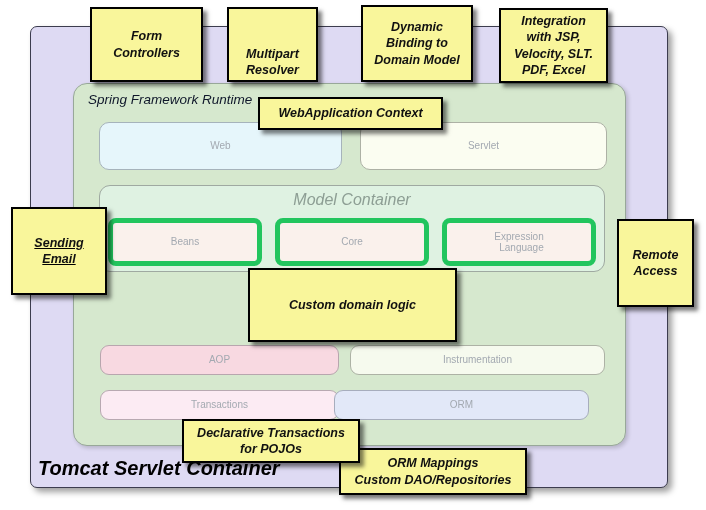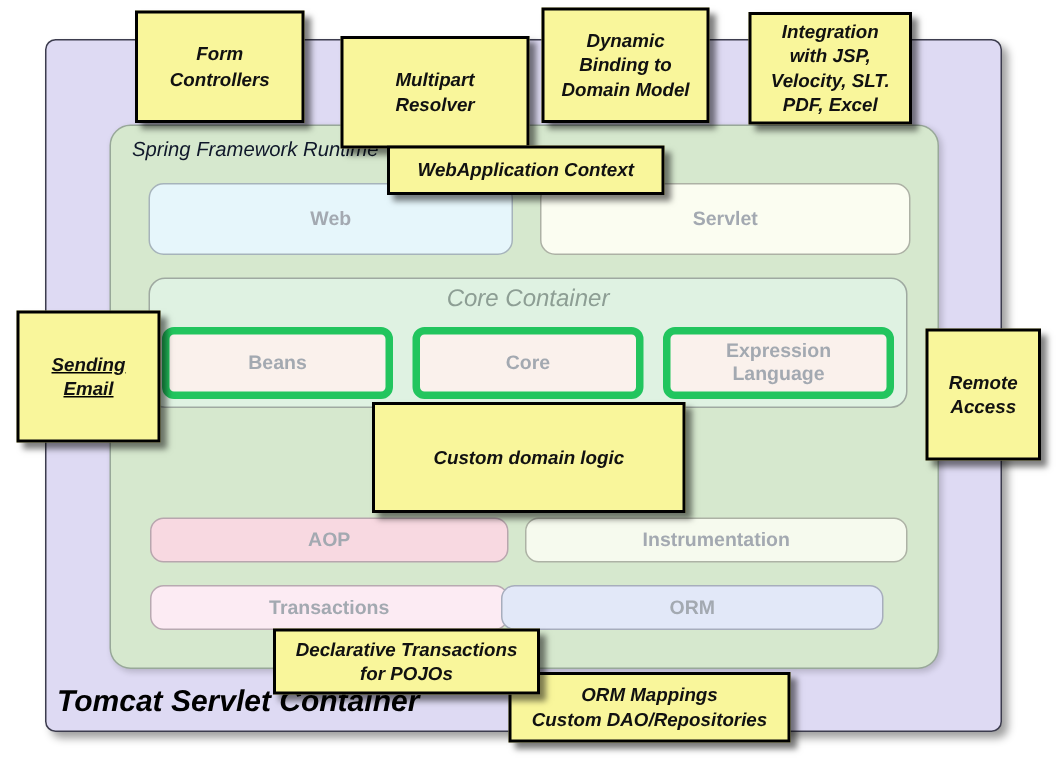--- a/index.html
+++ b/index.html
@@ -29,22 +29,22 @@
     position: absolute; left: 14px; top: 8px;
     font-size: 13.5px; font-style: italic; color: #0f172a;
   }
 
   
   .box {
     position: absolute; border-radius: 10px; border: 1px solid #a9aeb4;
     display: flex; align-items: center; justify-content: center;
   }
   .box-label {
-    font-size: 13px; font-weight: bold; color: var(--label-gray);
-    text-align: center; white-space: pre-line; line-height: 1.15;
+    font-size: 10px; font-weight: normal; color: var(--label-gray);
+    text-align: right; white-space: pre-line; line-height: 1.15;
   }
 
   .box-web        { left: 25px;  top: 38px;  width: 243px; height: 48px; background: var(--web-bg);     border-color: #a6b3bb; }
   .box-servlet    { left: 286px; top: 38px;  width: 247px; height: 48px; background: var(--servlet-bg); border-color: #adb1a5; }
 
   
   .core-section {
     position: absolute; left: 25px; top: 101px; width: 506px; height: 87px;
     background: var(--mint-bg); border: 1px solid #9fa9a1; border-radius: 11px;
   }
@@ -71,21 +71,21 @@
     position: absolute; z-index: 10;
     background: var(--note-bg); border: 2px solid #000;
     box-shadow: 4px 4px 4px rgba(0,0,0,0.5);
     display: flex; align-items: center; justify-content: center;
   }
   .note-text {
     font-size: 12.5px; font-weight: bold; font-style: italic; color: #111;
     text-align: center; white-space: pre-line; line-height: 1.3; padding: 2px 4px;
   }
   .note-form        { left: 90px;  top: 7px;   width: 113px; height: 75px; }
-  .note-multipart   { left: 227px; top: 24px;   width: 126px; height: 75px; }
+  .note-multipart   { left: 227px; top: 7px;   width: 91px; height: 75px; align-items: flex-end; }
   .note-dynamic     { left: 361px; top: 5px;   width: 112px; height: 77px; }
   .note-integration { left: 499px; top: 8px;   width: 109px; height: 75px; }
   .note-webapp      { left: 258px; top: 97px;  width: 185px; height: 33px; }
   .note-sending     { left: 11px;  top: 207px; width: 96px;  height: 88px; text-decoration: underline; }
   .note-remote      { left: 617px; top: 219px; width: 77px;  height: 88px; }
   .note-custom      { left: 248px; top: 268px; width: 209px; height: 74px; }
   .note-declarative { left: 182px; top: 419px; width: 178px; height: 44px; }
   .note-ormmap      { left: 339px; top: 448px; width: 188px; height: 47px; }
 </style>
 </head>
@@ -100,21 +100,21 @@
       <div class="spring-label">Spring Framework Runtime</div>
 
       <div class="box box-web">
         <span class="box-label">Web</span>
       </div>
       <div class="box box-servlet">
         <span class="box-label">Servlet</span>
       </div>
 
       <div class="core-section">
-        <div class="core-label">Core Container</div>
+        <div class="core-label">Model Container</div>
         <div class="core-boxes">
           <div class="mini-box">
             <span class="box-label">Beans</span>
           </div>
           <div class="mini-box">
             <span class="box-label">Core</span>
           </div>
           <div class="mini-box">
             <span class="box-label">Expression
 Language</span>

